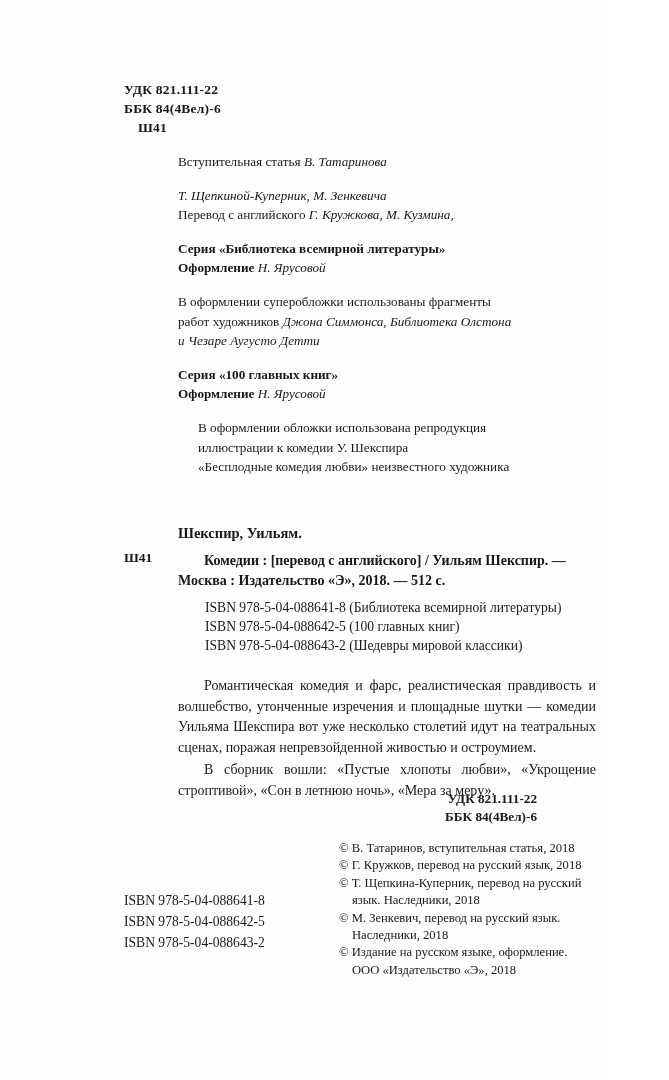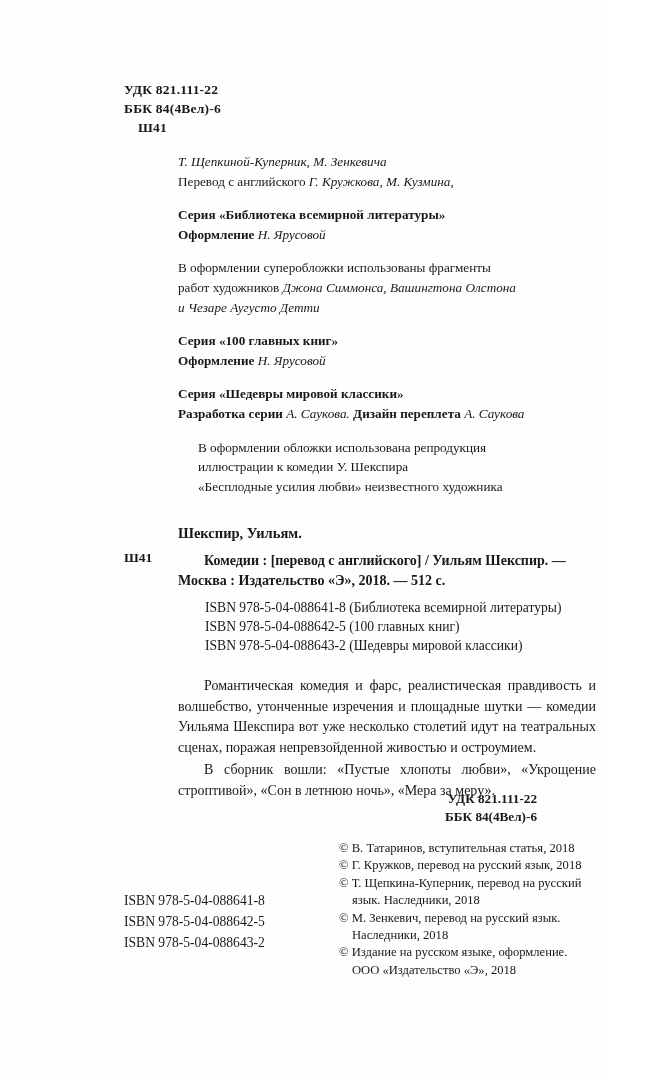--- a/index.html
+++ b/index.html
@@ -124,44 +124,43 @@
 <div class="page">
 
   <div class="codes">
     <div>УДК 821.111-22</div>
     <div>ББК 84(4Вел)-6</div>
     <div class="code-line-3">Ш41</div>
   </div>
 
   <div class="credits">
       <div class="blk">
+        <div class="ln">Вступительная статья <i>В. Татаринова</i></div>
+      </div>
+      <div class="blk">
         <div class="ln"><i>Т. Щепкиной-Куперник, М. Зенкевича</i></div>
         <div class="ln">Перевод с английского <i>Г. Кружкова, М. Кузмина,</i></div>
       </div>
       <div class="blk">
         <div class="ln"><b>Серия «Библиотека всемирной литературы»</b></div>
         <div class="ln"><b>Оформление</b> <i>Н. Ярусовой</i></div>
       </div>
       <div class="blk">
         <div class="ln">В оформлении суперобложки использованы фрагменты</div>
-        <div class="ln">работ художников <i>Джона Симмонса, Вашингтона Олстона</i></div>
+        <div class="ln">работ художников <i>Джона Симмонса, Библиотека Олстона</i></div>
         <div class="ln"><i>и Чезаре Аугусто Детти</i></div>
       </div>
       <div class="blk">
         <div class="ln"><b>Серия «100 главных книг»</b></div>
         <div class="ln"><b>Оформление</b> <i>Н. Ярусовой</i></div>
       </div>
       <div class="blk">
-        <div class="ln"><b>Серия «Шедевры мировой классики»</b></div>
-        <div class="ln"><b>Разработка серии</b> <i>А. Саукова.</i> <b>Дизайн переплета</b> <i>А. Саукова</i></div>
-      </div>
-      <div class="blk">
         <div class="ln">В оформлении обложки использована репродукция</div>
         <div class="ln">иллюстрации к комедии У. Шекспира</div>
-        <div class="ln">«Бесплодные усилия любви» неизвестного художника</div>
+        <div class="ln">«Бесплодные комедия любви» неизвестного художника</div>
       </div>
     </div>
 
   <div class="cip-label">Ш41</div>
 
   <div class="cip">
     <div class="author">Шекспир, Уильям.</div>
     <div class="desc">Комедии : [перевод с английского] / Уильям Шекспир. — Москва : Издательство «Э», 2018. — 512 с.</div>
   </div>
 

